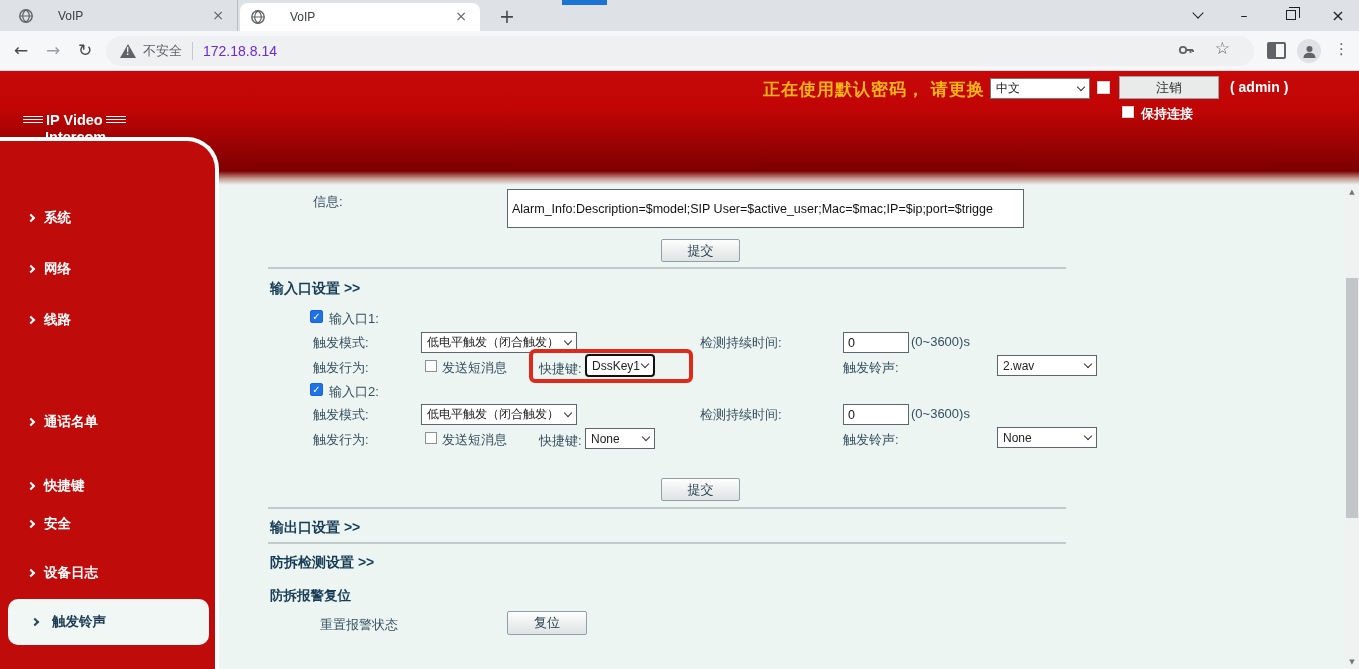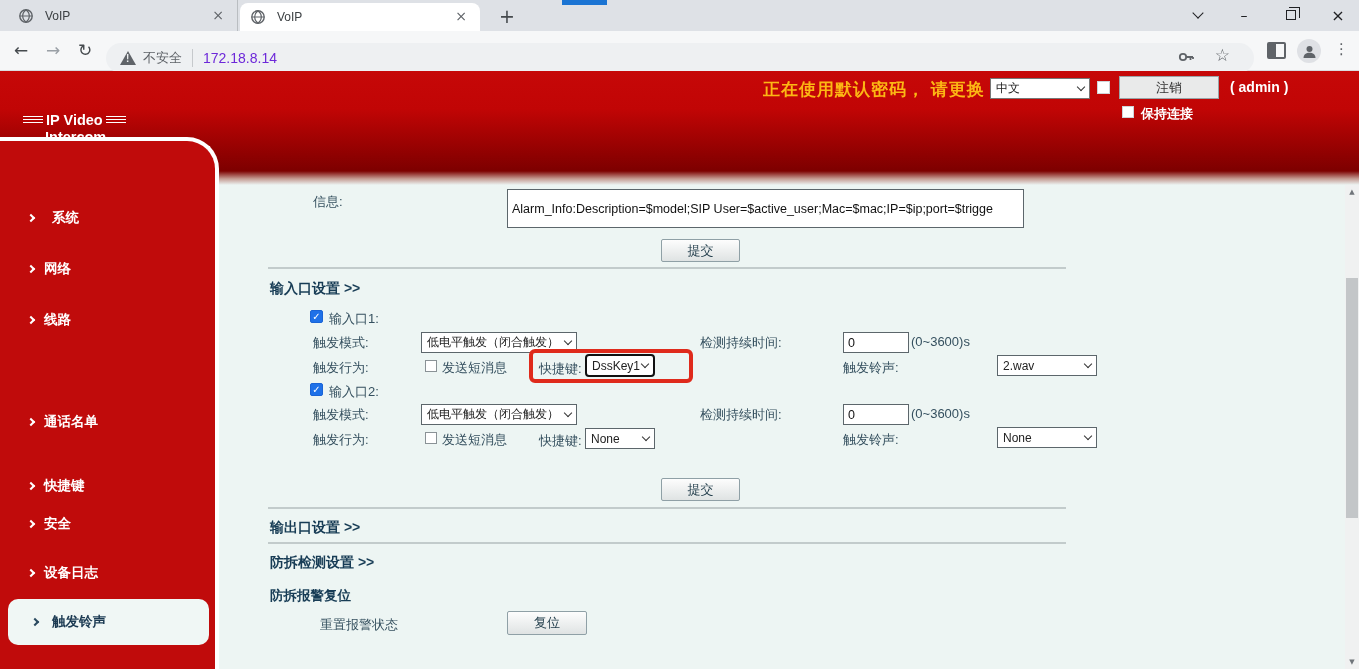--- a/index.html
+++ b/index.html
@@ -6,32 +6,32 @@
   html,body { width:1359px; height:669px; }
   body { font-family:"Liberation Sans","DejaVu Sans",sans-serif; }
   .page { position:relative; width:1359px; height:669px; overflow:hidden; background:#edf5f3; }
   .glyph { font-family:"DejaVu Sans",sans-serif; }
 
   
   .tabstrip { position:absolute; left:0; top:0; width:1359px; height:31px; background:#dee1e6; }
   .tab { position:absolute; top:0; height:31px; display:flex; align-items:center; padding:0 10px; }
   .tab.inactive { left:8px; width:230px; border-right:1px solid #b9bdc1; }
   .tab.active { left:240px; top:3px; height:28px; width:240px; background:#fff; border-radius:8px 8px 0 0; }
-  .tab-title { font-size:12px; color:#3c4043; margin-left:11px; flex:1; }
+  .tab-title { font-size:12px; color:#3c4043; margin-left:24px; flex:1; }
   .tab-close { font-size:14px; color:#5f6368; width:18px; height:18px; line-height:17px; text-align:center; border-radius:50%; cursor:pointer; }
   .newtab { position:absolute; left:494px; top:4px; width:26px; height:26px; font-size:19px; color:#45494d; text-align:center; line-height:25px; }
   .blue-artifact { position:absolute; left:562px; top:0; width:45px; height:5px; background:#1b74d3; }
   .winbtn { position:absolute; top:2px; width:30px; height:26px; display:flex; align-items:center; justify-content:center; color:#202124; font-size:14px; }
   .chev-down { width:8px; height:8px; border-right:1.5px solid #202124; border-bottom:1.5px solid #202124; transform:rotate(45deg); margin-top:-4px; }
   .restore-box { width:10px; height:10px; border:1.2px solid #202124; position:relative; }
   .restore-box:before { content:""; position:absolute; left:2px; top:-4px; width:10px; height:10px; border:1.2px solid #202124; border-left:none; border-bottom:none; }
 
   .toolbar { position:absolute; left:0; top:31px; width:1359px; height:40px; background:#f6f7f8; border-bottom:1px solid #dadce0; }
   .navicon { position:absolute; top:8px; width:24px; height:24px; font-size:17px; color:#454a4e; text-align:center; line-height:23px; }
-  .omnibox { position:absolute; left:106px; top:12px; width:1148px; height:30px; background:#eef0f2; border-radius:15px; }
+  .omnibox { position:absolute; left:106px; top:5px; width:1148px; height:30px; background:#eef0f2; border-radius:15px; }
   .sec-chip { position:absolute; left:14px; top:6px; display:flex; align-items:center; }
   .warn-tri { width:0; height:0; border-left:8px solid transparent; border-right:8px solid transparent; border-bottom:14px solid #5f6368; position:relative; }
   .warn-tri:after { content:"!"; position:absolute; left:-2px; top:2px; color:#eef0f2; font-size:10px; font-weight:bold; }
   .sec-label { font-size:13px; color:#5f6368; margin-left:7px; }
   .sec-sep { width:1px; height:18px; background:#c6c9cc; margin:0 10px; }
   .url-text { font-size:14px; color:#6d28d9; }
   .omni-right { position:absolute; top:4px; display:flex; align-items:center; }
   .panel-icon { width:19px; height:17px; border:2px solid #5f6368; border-radius:2px; position:relative; }
   .panel-icon:before { content:""; position:absolute; left:0; top:0; width:7px; height:13px; background:#5f6368; }
   .avatar-circle { width:24px; height:24px; border-radius:50%; background:#dfe1e5; display:flex; align-items:center; justify-content:center; }
@@ -169,21 +169,21 @@
   </div>
 
   <div class="content-bg"></div>
   <div class="scrollbar">
     <div class="scroll-arrow glyph" style="top:3px;">▲</div>
     <div class="scroll-thumb"></div>
     <div class="scroll-arrow glyph" style="bottom:3px;">▼</div>
   </div>
 
   <div class="sidebar">
-    <div class="side-item" style="top:66px;gap:8px;">
+    <div class="side-item" style="top:66px;">
         <span class="sarrow"></span>
         <span class="side-label">系统</span>
       </div>
     <div class="side-item" style="top:117px;">
         <span class="sarrow"></span>
         <span class="side-label">网络</span>
       </div>
     <div class="side-item" style="top:168px;">
         <span class="sarrow"></span>
         <span class="side-label">线路</span>

